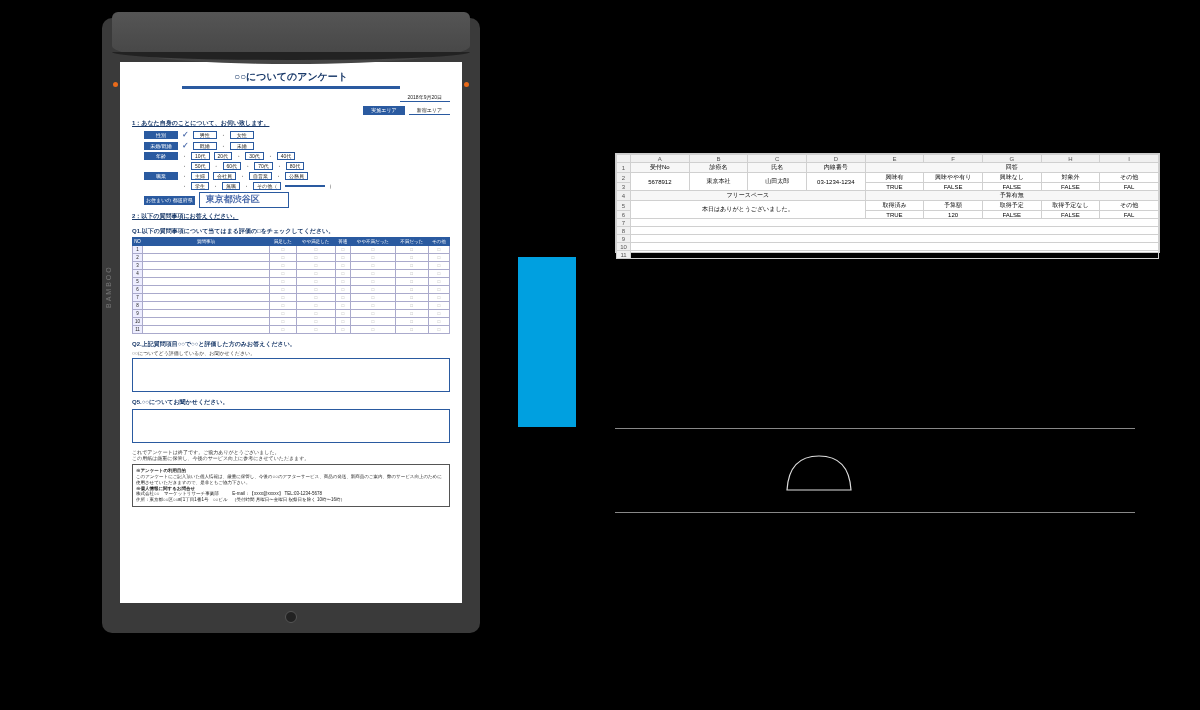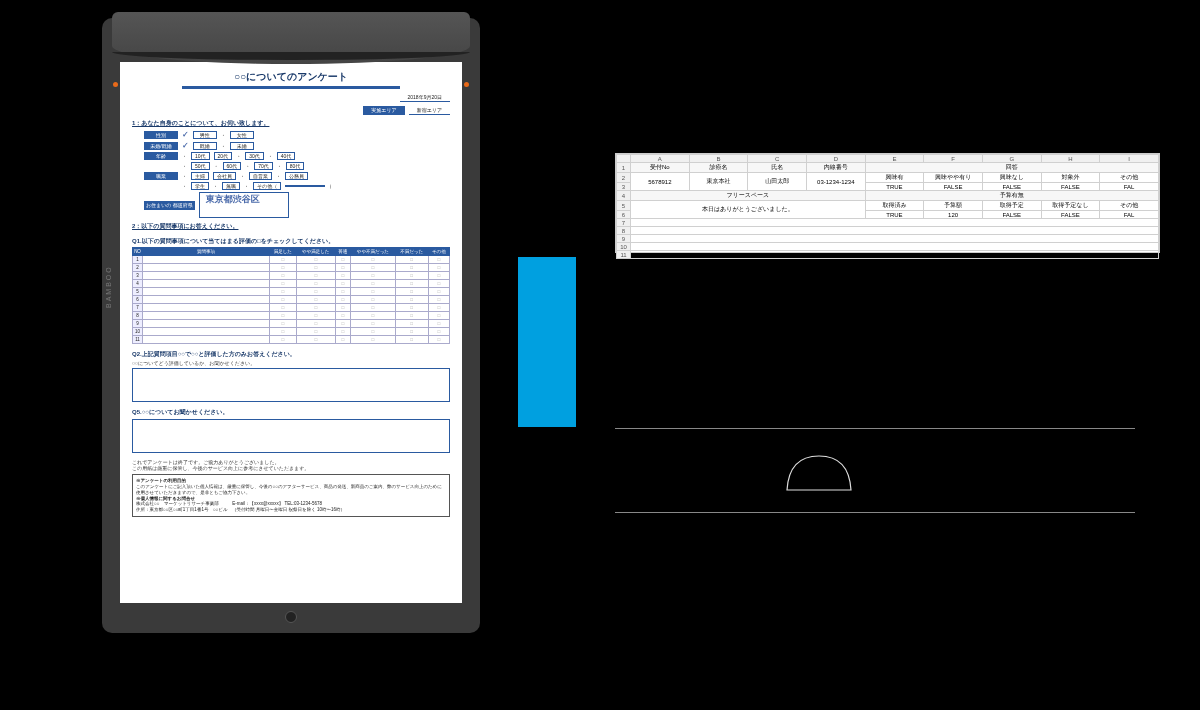--- a/index.html
+++ b/index.html
@@ -205,21 +205,21 @@
       <span class="opt small">無職</span>
       <span style="font-size:5px">・</span>
       <span class="opt small">その他（</span>
       <span class="opt small" style="min-width:40px"></span>
       <span>）</span>
     </div>
 
     <div class="field-row">
       <span class="field-label" style="line-height:1;padding:2px 2px">お住まいの
 都道府県</span>
-      <span class="opt" style="min-width:90px;height:26px">
+      <span class="opt" style="min-width:90px;height:16px">
         <span class="hand-text" style="font-size:9px">東京都渋谷区</span>
       </span>
     </div>
 
     <div class="section-label">2：以下の質問事項にお答えください。</div>
     <div class="q-label">Q1.以下の質問事項について当てはまる評価の□をチェックしてください。</div>
 
     <table class="grid-table">
       <thead>
         <tr>

